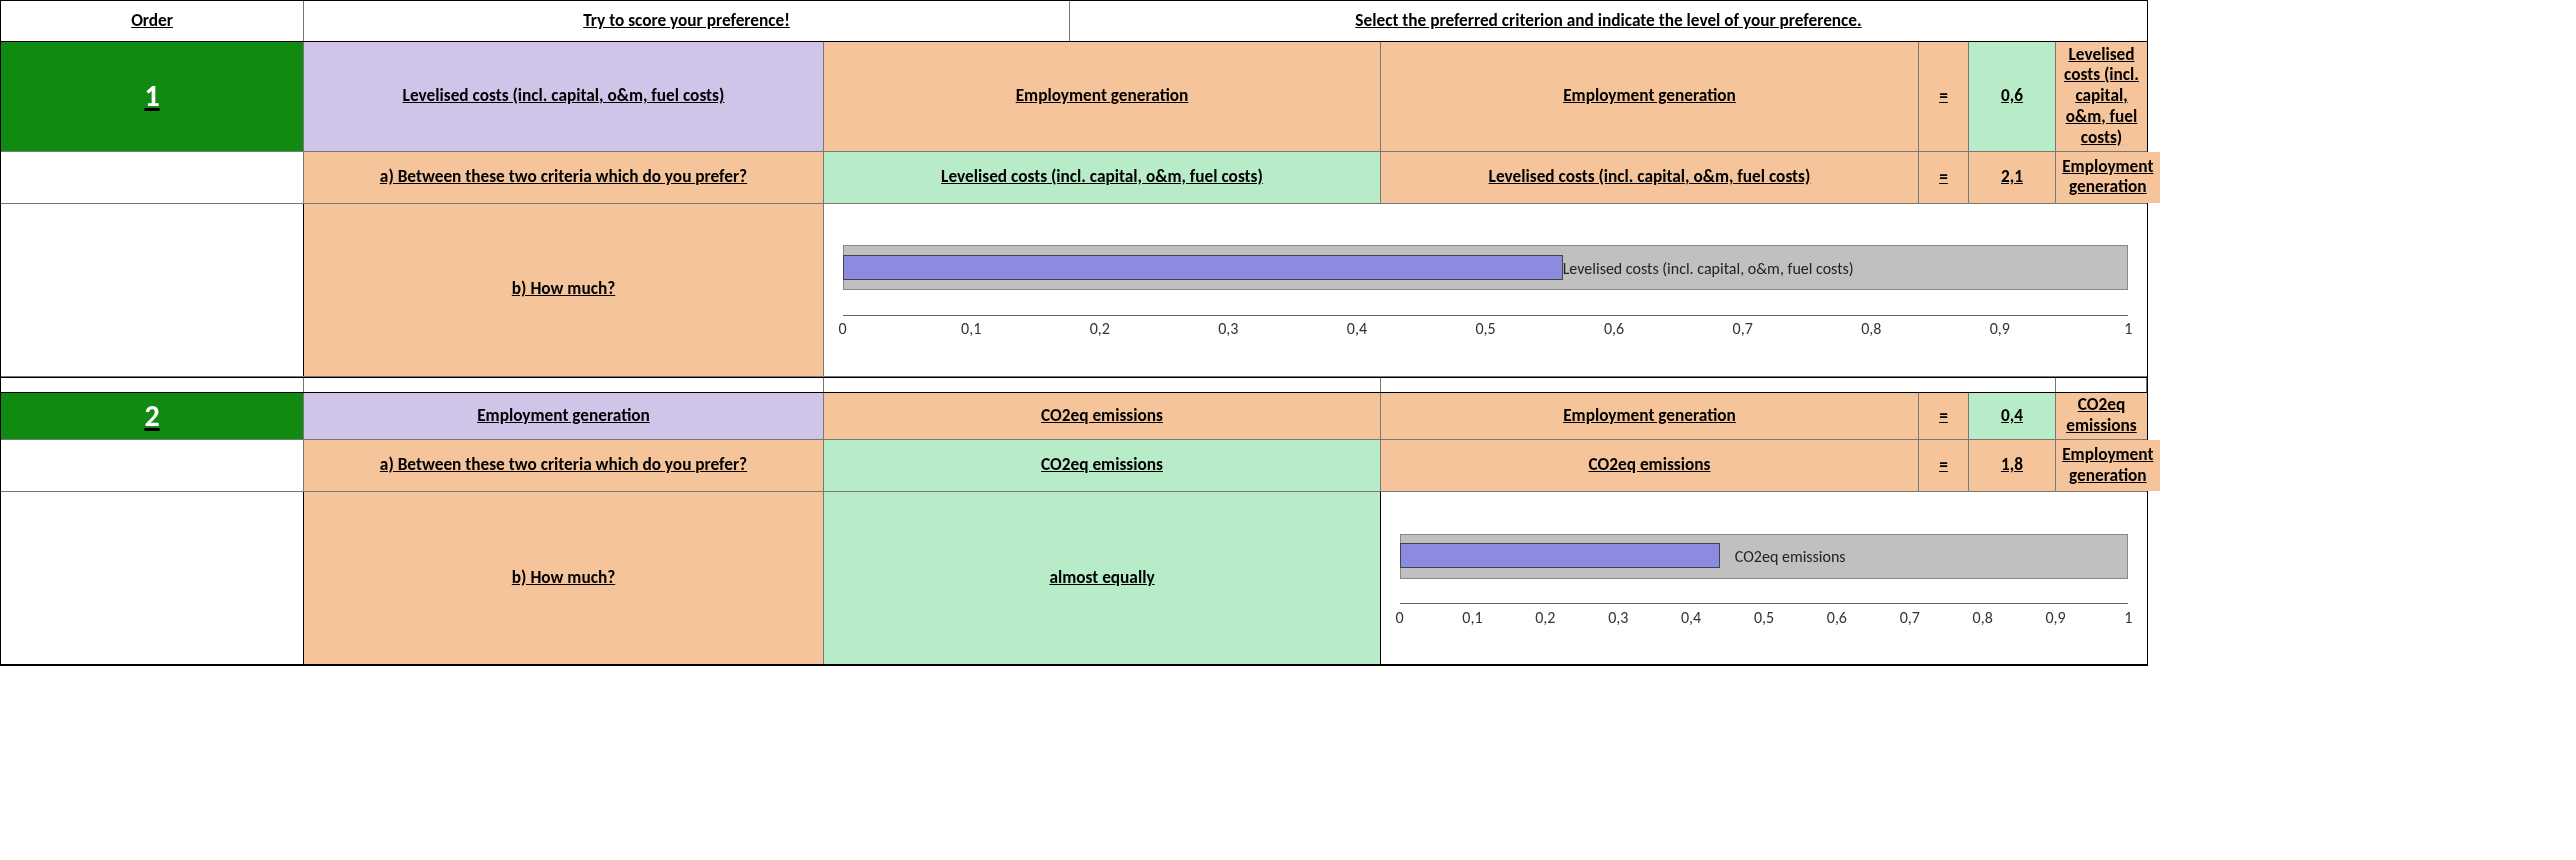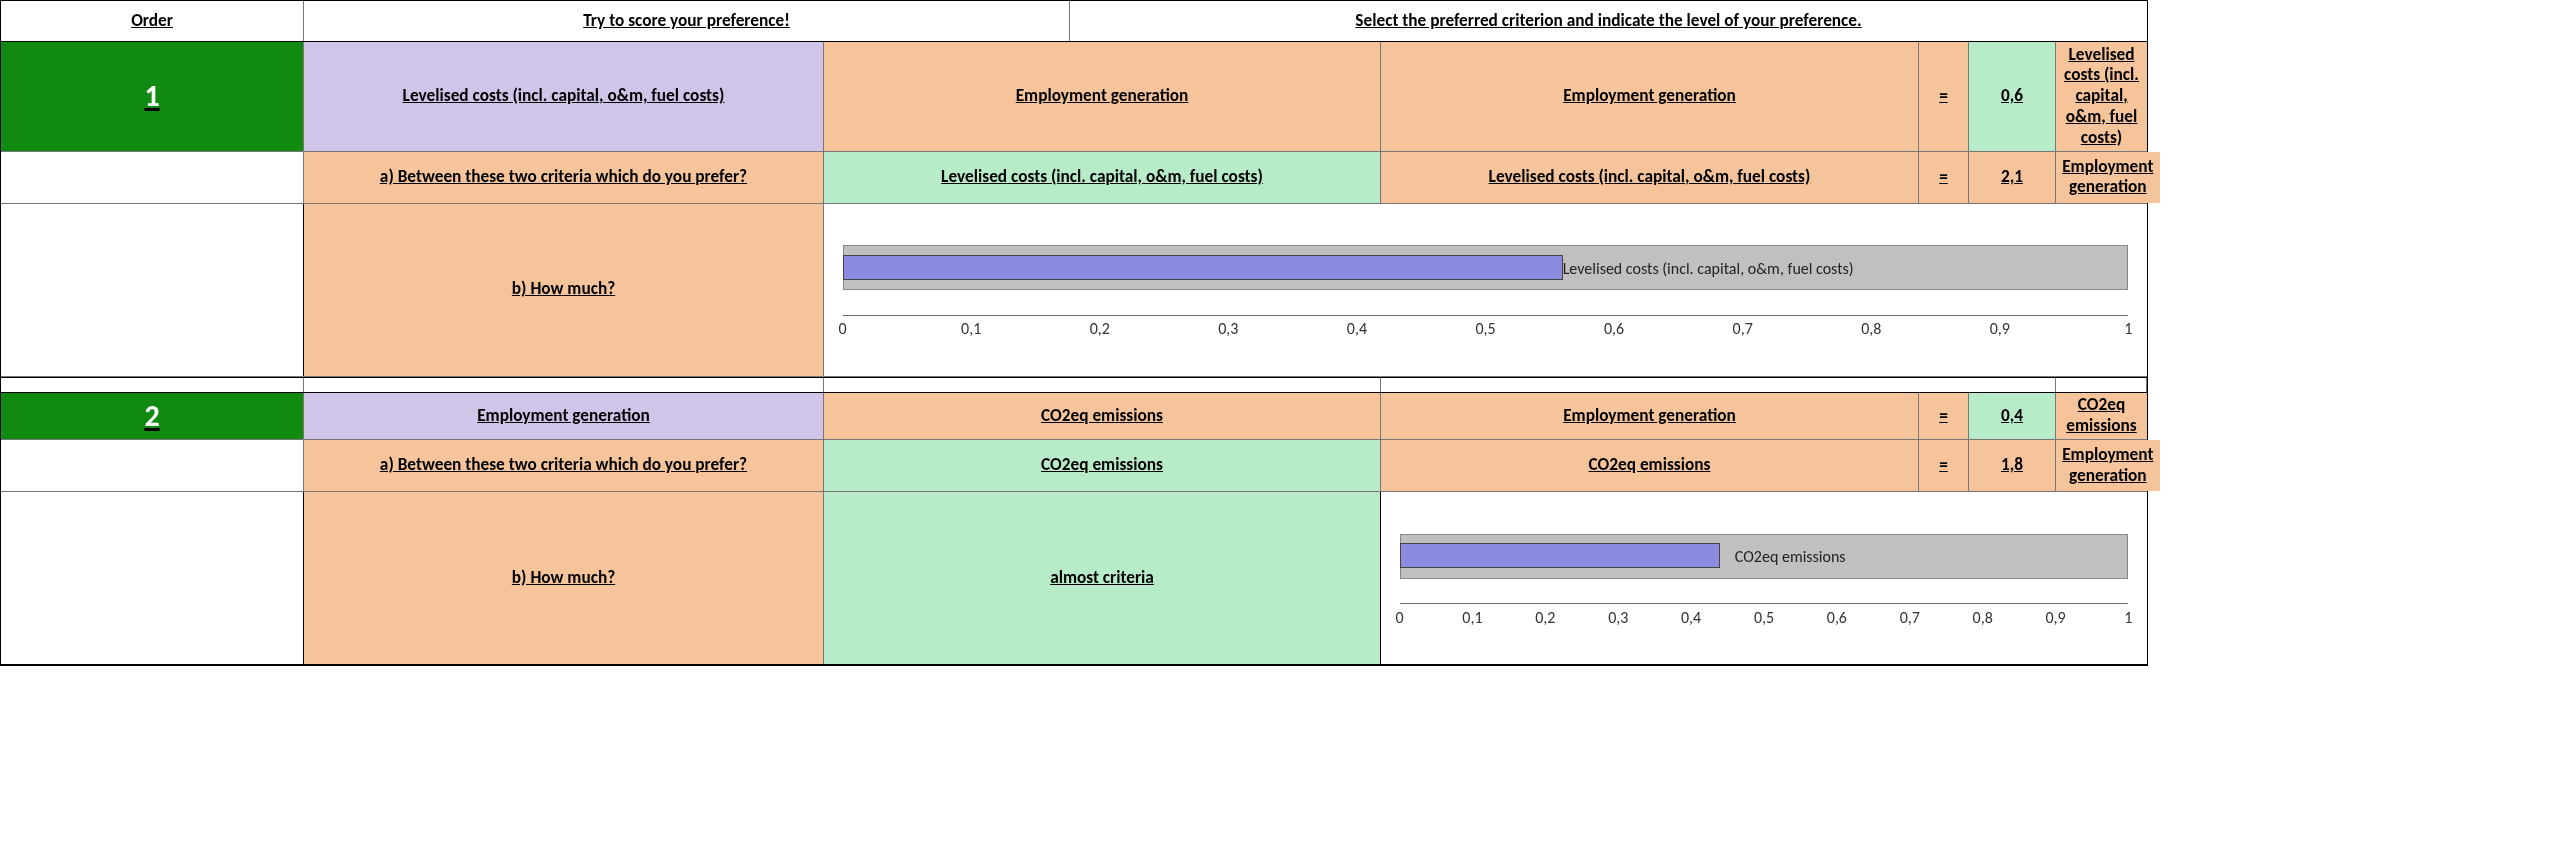--- a/index.html
+++ b/index.html
@@ -159,21 +159,21 @@
     <div class="cell c-critB bg-mint bold">CO2eq emissions</div>
     <div class="cell c-scoreL bg-orange bold">CO2eq emissions</div>
     <div class="cell c-eq bg-orange bold">=</div>
     <div class="cell c-val bg-orange bold">1,8</div>
     <div class="cell c-scoreR bg-orange bold">Employment generation</div>
   </div>
 
   <div class="row chartrow">
     <div class="cell c-order" style="border-right:1.2px solid #000"></div>
     <div class="cell c-critA bg-orange bold">b) How much?</div>
-    <div class="cell c-critB bg-mint bold" style="border-right:1.2px solid #000">almost criteria</div>
+    <div class="cell c-critB bg-mint bold" style="border-right:1.2px solid #000">almost equally</div>
     <div class="cell c-chart">
       <div class="chart">
         <div class="chart-area">
           <div class="bar-full"></div>
           <div class="bar-blue" style="width:44%"></div>
           <div class="bar-label" style="left:46%">CO2eq emissions</div>
         </div>
         <div class="axis">
             <span class="tick" style="left: 0%;">0</span>
             <span class="tick" style="left: 10%;">0,1</span>

